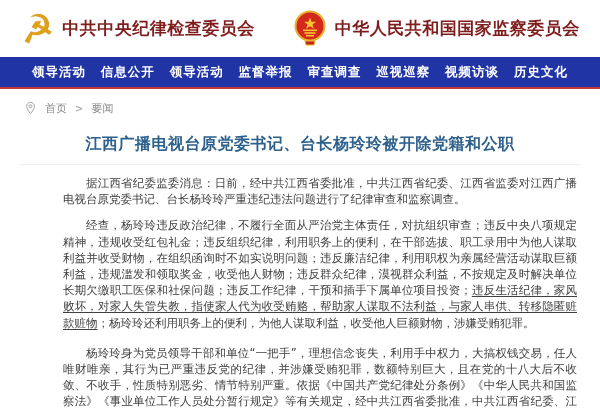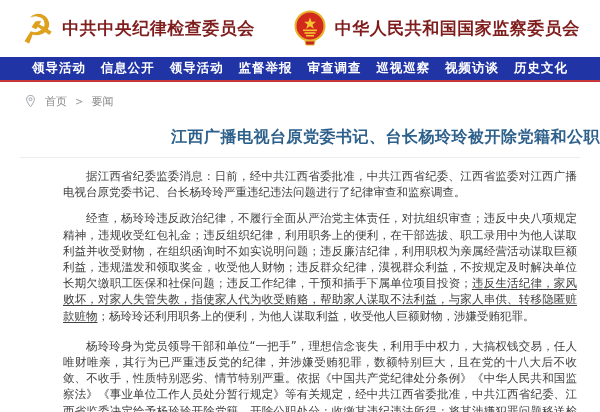--- a/index.html
+++ b/index.html
@@ -8,31 +8,31 @@
   .page { position: relative; width: 600px; height: 412px; background: #fff; overflow: hidden; margin: 0 auto; }
 
   
   .site-header { height: 57px; display: flex; align-items: center; justify-content: center; gap: 38px; background: #fff; }
   .org { display: flex; align-items: center; gap: 8px; }
   .org-name { font-family: "Liberation Serif", "DejaVu Serif", serif; font-weight: bold; font-size: 17px; color: #7f1d1d; letter-spacing: 0.5px; white-space: nowrap; }
   .party-emblem { font-size: 38px; line-height: 38px; color: #dea119; text-shadow: 0 0 1px #c2820a; transform: rotate(-8deg); display: inline-block; }
   .national-emblem { width: 34px; height: 38px; display: inline-block; }
 
   
-  .navbar { height: 25px; background: #2134a6; border-bottom: 2px solid #c53737; display: flex; align-items: center; justify-content: space-between; padding: 0 32px; }
+  .navbar { height: 32px; background: #2134a6; border-bottom: 2px solid #c53737; display: flex; align-items: center; justify-content: space-between; padding: 0 32px; }
   .nav-item { color: #ffffff; font-size: 12.5px; font-weight: bold; letter-spacing: 1px; cursor: pointer; white-space: nowrap; }
 
   
   .breadcrumb { display: flex; align-items: center; gap: 8px; margin: 12px 0 0 24px; font-size: 11px; color: #888; }
   .breadcrumb .pin { width: 13px; height: 15px; }
   .crumb { cursor: pointer; }
   .crumb-sep { color: #999; font-size: 10px; }
 
   
-  .article-title { margin-top: 18px; text-align: right; font-size: 16px; font-weight: bold; color: #2d608b; letter-spacing: 0.5px; }
+  .article-title { margin-top: 18px; text-align: center; font-size: 16px; font-weight: bold; color: #2d608b; letter-spacing: 0.5px; }
   .article-meta { margin-top: 13px; text-align: center; font-size: 10.5px; color: #999; }
   .article-meta .meta-item { margin: 0 12px; }
   .share { cursor: pointer; }
   .caret-down { display: inline-block; width: 0; height: 0; border-left: 4px solid transparent; border-right: 4px solid transparent; border-top: 5px solid #a9b6c5; margin-left: 3px; vertical-align: middle; }
   .meta-divider { border-bottom: 1px solid #e9edf0; margin: 9px 20px 0 20px; }
 
   .article-body { margin: 4px 23px 0 23px; }
   .article-body p { font-size: 11.5px; color: #404040; line-height: 16.2px; text-indent: 2em; text-align: justify; margin-top: 10px; margin-left: 40px; }
   .article-body p.p3 { margin-top: 14px; }
   .u-seg { text-decoration: underline; text-underline-offset: 2px; }

